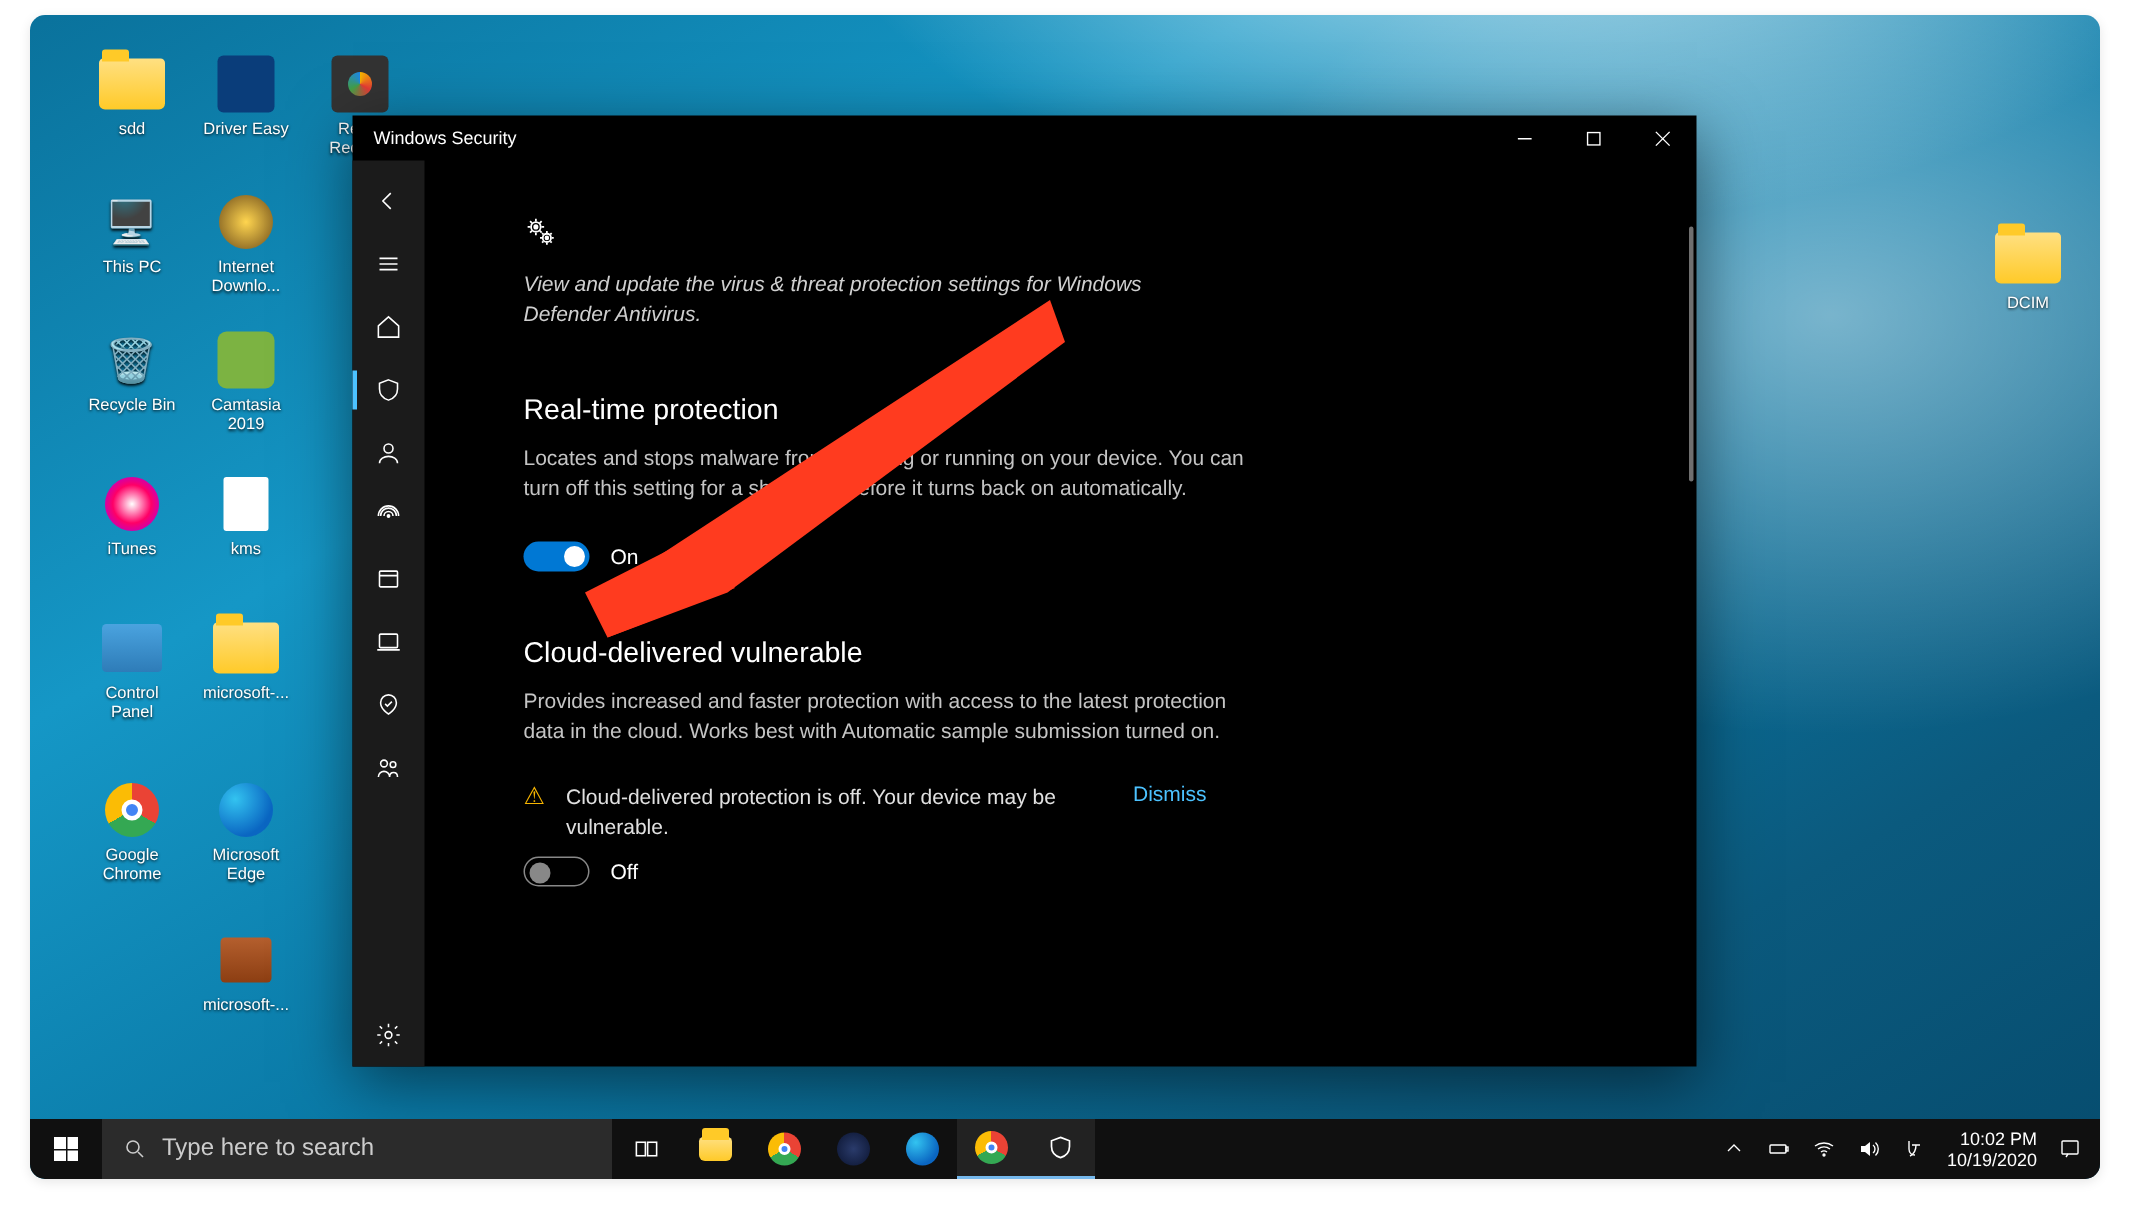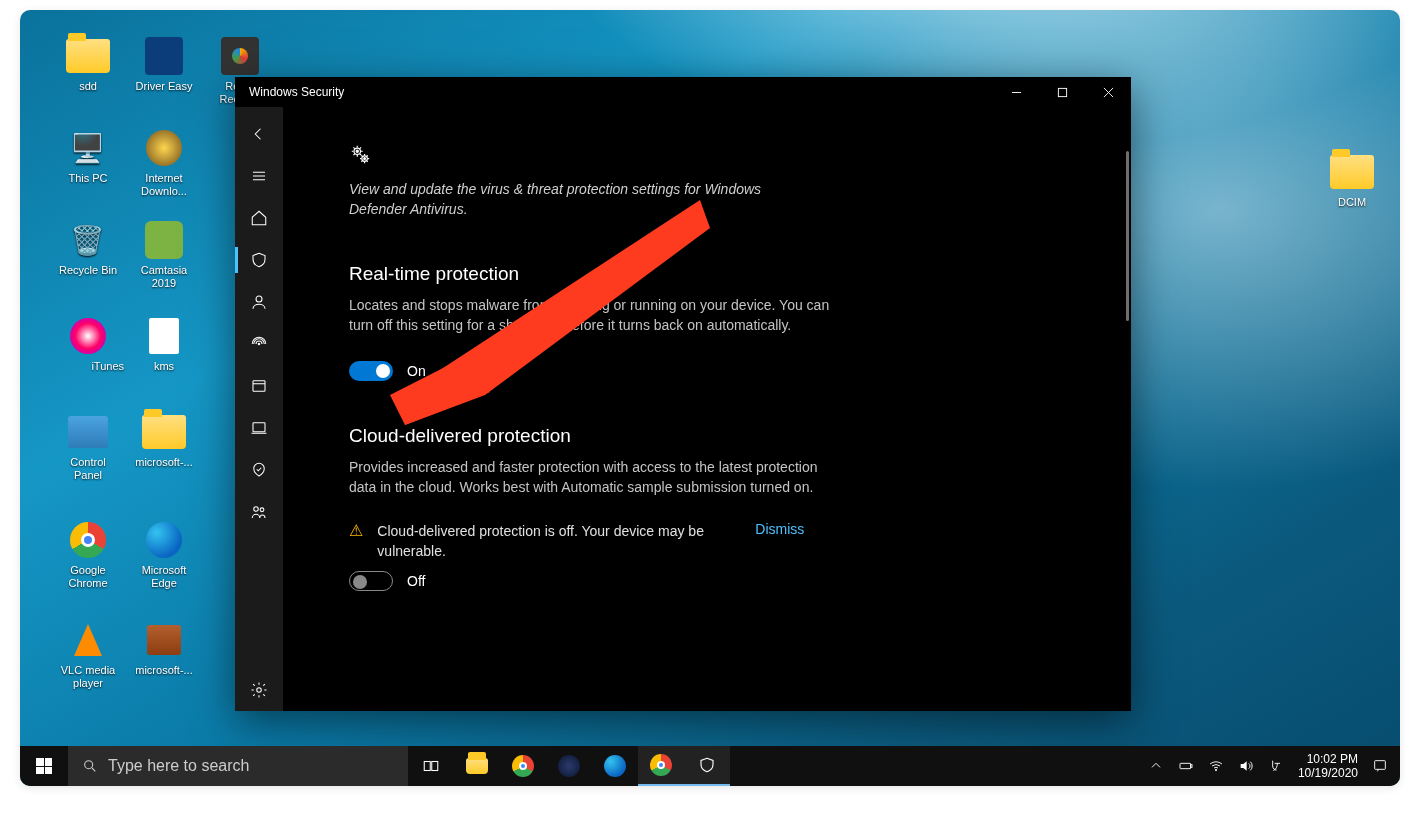--- a/index.html
+++ b/index.html
@@ -85,48 +85,41 @@
     <div class="lbl">sdd</div>
   </div>
   <div class="dicon" style="left:32px; top:118px;">
     <div class="ibox" style="font-size:28px;">🖥️</div>
     <div class="lbl">This PC</div>
   </div>
   <div class="dicon" style="left:32px; top:210px;">
     <div class="ibox" style="font-size:28px;">🗑️</div>
     <div class="lbl">Recycle Bin</div>
   </div>
-  <div class="dicon" style="left:32px; top:306px;text-align:right;">
+  <div class="dicon" style="left:32px; top:306px;">
     <div class="ibox">
         <div style="width:36px;height:36px;border-radius:50%;background:radial-gradient(#fff,#f06,#90f);"></div>
       </div>
     <div class="lbl">iTunes</div>
   </div>
   <div class="dicon" style="left:32px; top:402px;">
     <div class="ibox">
         <div style="width:40px;height:32px;background:linear-gradient(#4aa3df,#2e7cb8);border-radius:3px;"></div>
       </div>
     <div class="lbl">Control
 Panel</div>
   </div>
   <div class="dicon" style="left:32px; top:510px;">
     <div class="ibox">
         <div style="width:36px;height:36px;border-radius:50%;background:conic-gradient(#ea4335 0 120deg,#34a853 120deg 240deg,#fbbc05 240deg 360deg);display:flex;align-items:center;justify-content:center;">
           <div style="width:14px;height:14px;border-radius:50%;background:#4285f4;border:3px solid #fff;"></div>
         </div>
       </div>
     <div class="lbl">Google
 Chrome</div>
-  </div>
-  <div class="dicon" style="left:32px; top:610px;">
-    <div class="ibox">
-        <div style="width:0;height:0;border-left:14px solid transparent;border-right:14px solid transparent;border-bottom:32px solid #ff8c00;"></div>
-      </div>
-    <div class="lbl">VLC media
-player</div>
   </div>
 
   <div class="dicon" style="left:108px; top:26px;">
     <div class="ibox">
         <div style="width:38px;height:38px;background:#0a3d7a;border-radius:4px;"></div>
       </div>
     <div class="lbl">Driver Easy</div>
   </div>
   <div class="dicon" style="left:108px; top:118px;">
     <div class="ibox">
@@ -295,21 +288,21 @@
             <div class="desc">Locates and stops malware from installing or running on your device. You can turn off this setting for a short time before it turns back on automatically.</div>
             <div class="togglerow">
               <div class="toggle on">
                   <div class="knob"></div>
                 </div>
               <div class="tlabel">On</div>
             </div>
           </div>
 
           <div class="section">
-            <h2>Cloud-delivered protection</h2>
+            <h2>Cloud-delivered vulnerable</h2>
             <div class="desc">Provides increased and faster protection with access to the latest protection data in the cloud. Works best with Automatic sample submission turned on.</div>
             <div class="warnrow">
               <div class="wicon">⚠</div>
               <div class="wtext">Cloud-delivered protection is off. Your device may be vulnerable.</div>
               <div class="dismiss">Dismiss</div>
             </div>
             <div class="togglerow" style="margin-top:10px;">
               <div class="toggle off">
                   <div class="knob"></div>
                 </div>

